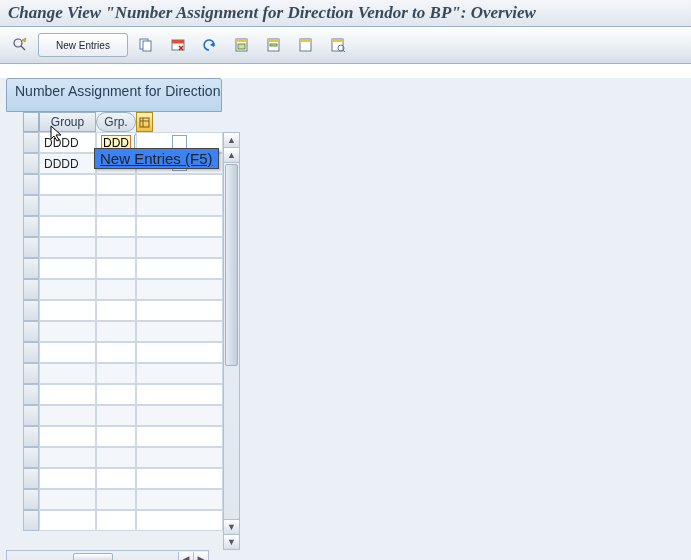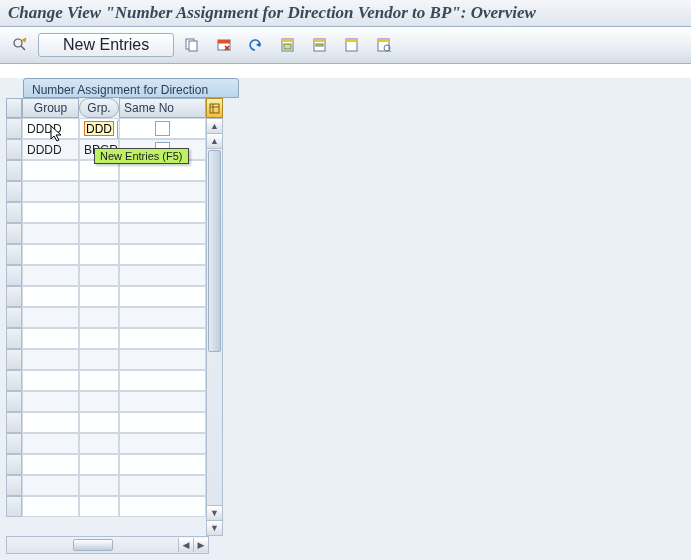--- a/index.html
+++ b/index.html
@@ -31,48 +31,48 @@
     min-width: 22px;
     display: inline-flex;
     align-items: center;
     justify-content: center;
     border: 1px solid transparent;
     border-radius: 3px;
     cursor: pointer;
     padding: 0 2px;
   }
   .tb-text-btn {
-    padding: 0 24px;
-    font-size: 16px;
+    padding: 0 17px;
+    font-size: 10px;
     color: #223;
     background: linear-gradient(to bottom,#ffffff,#e9eef4);
     border: 1px solid #9fb2c6;
     border-radius: 3px;
   }
   .workarea {
     position: relative;
     background: #eaf0f5;
     width: 100%;
     height: calc(560px - 29px - 37px);
   }
   .panel-title {
     background: linear-gradient(to bottom,#d4e6f6,#bcd6ec);
     border: 1px solid #8aa6c1;
     color: #2a3d56;
-    font-size: 12px;
-    padding: 4px 8px 0 8px;
+    font-size: 14px;
+    padding: 4px 8px 12px 8px;
     width: 198px;
-    margin: 14px 0 0 23px;
+    margin: 14px 0 0 6px;
     border-radius: 3px 3px 0 0;
     white-space: nowrap;
     overflow: hidden;
   }
   .grid-wrap {
     position: relative;
-    margin-left: 6px;
+    margin-left: 23px;
     width: 217px;
   }
   .grid-head {
     display: flex;
     height: 20px;
   }
   .corner, .gh {
     background: linear-gradient(to bottom,#f0f4f8,#d4dde6);
     border: 1px solid #9fb2c6;
     display: flex;
@@ -191,28 +191,29 @@
     width:14px;height:14px;
     display:flex;align-items:center;justify-content:center;
     background:linear-gradient(to bottom,#fff,#d8dfe8);
     border-left:1px solid #b0c0d0;
     cursor:pointer;font-size:9px;color:#556;
   }
   .tooltip {
     position:absolute;
     left: 94px;
     top: 70px;
-    background:#bef264;
+    background:#3b82f6;
     border:1px solid #444;
     padding:1px 5px;
-    font-size:11px;
+    font-size:15px;
     color:#222;
     z-index: 50;
     box-shadow: 2px 2px 2px rgba(0,0,0,.2);
     white-space:nowrap;
+    text-decoration:underline;
   }
   .cursor-arrow {
     position:absolute;
     left:50px;top:47px;
     z-index:60;
     pointer-events:none;
   }
   svg { display:block; }
 </style>
 </head>
@@ -288,21 +289,20 @@
     <path d="M1 1 L1 14 L4 11 L7 16 L9 15 L6 10 L11 10 Z" fill="#fff" stroke="#000" stroke-width="1"></path>
   </svg>
 
   <div class="panel-title">Number Assignment for Direction</div>
 
   <div class="grid-wrap">
     <div class="grid-head">
       <div class="corner"></div>
       <div class="gh gh-group">Group</div>
       <div class="gh gh-grp">Grp.</div>
-      <div class="gh gh-same">Same No</div>
       <div class="gh-cfg">
         <svg width="11" height="11">
             <rect x="1" y="1" width="9" height="9" fill="none" stroke="#7a5a10"></rect>
             <line x1="1" y1="4" x2="10" y2="4" stroke="#7a5a10"></line>
             <line x1="4" y1="1" x2="4" y2="10" stroke="#7a5a10"></line>
           </svg>
       </div>
     </div>
 
     <div class="grid-body">

